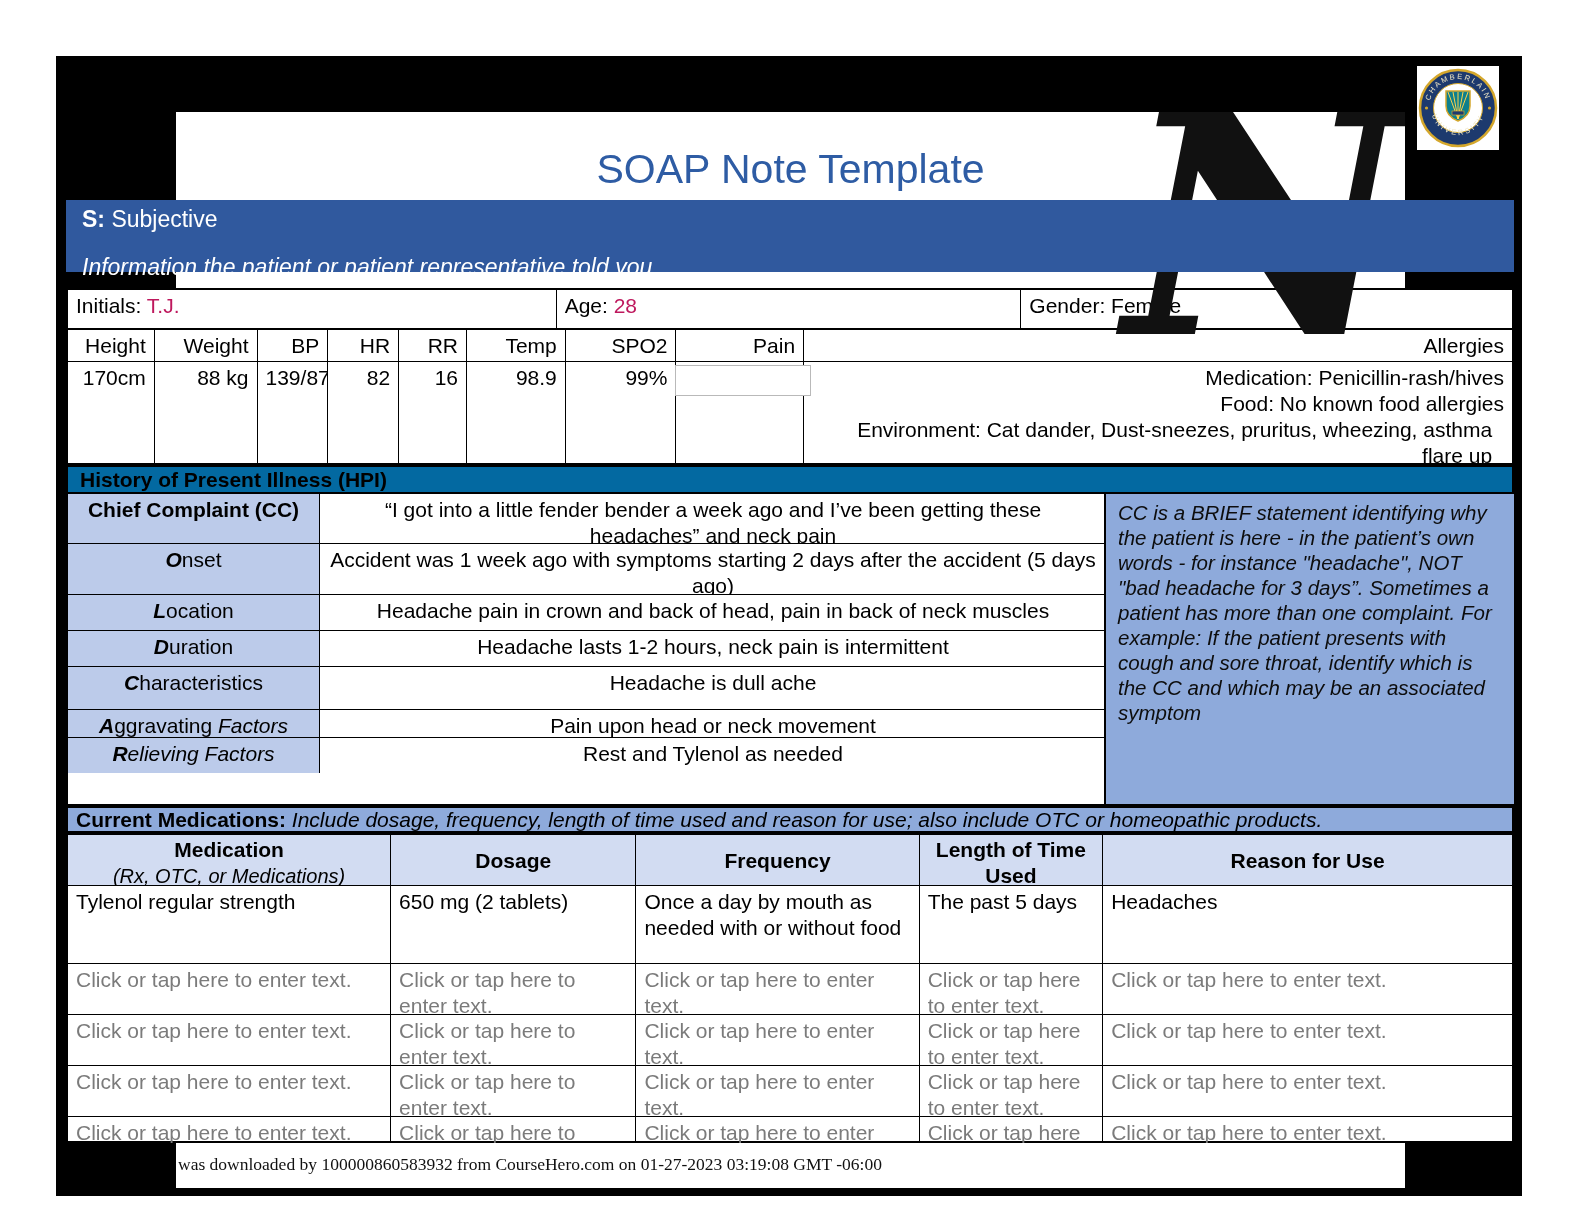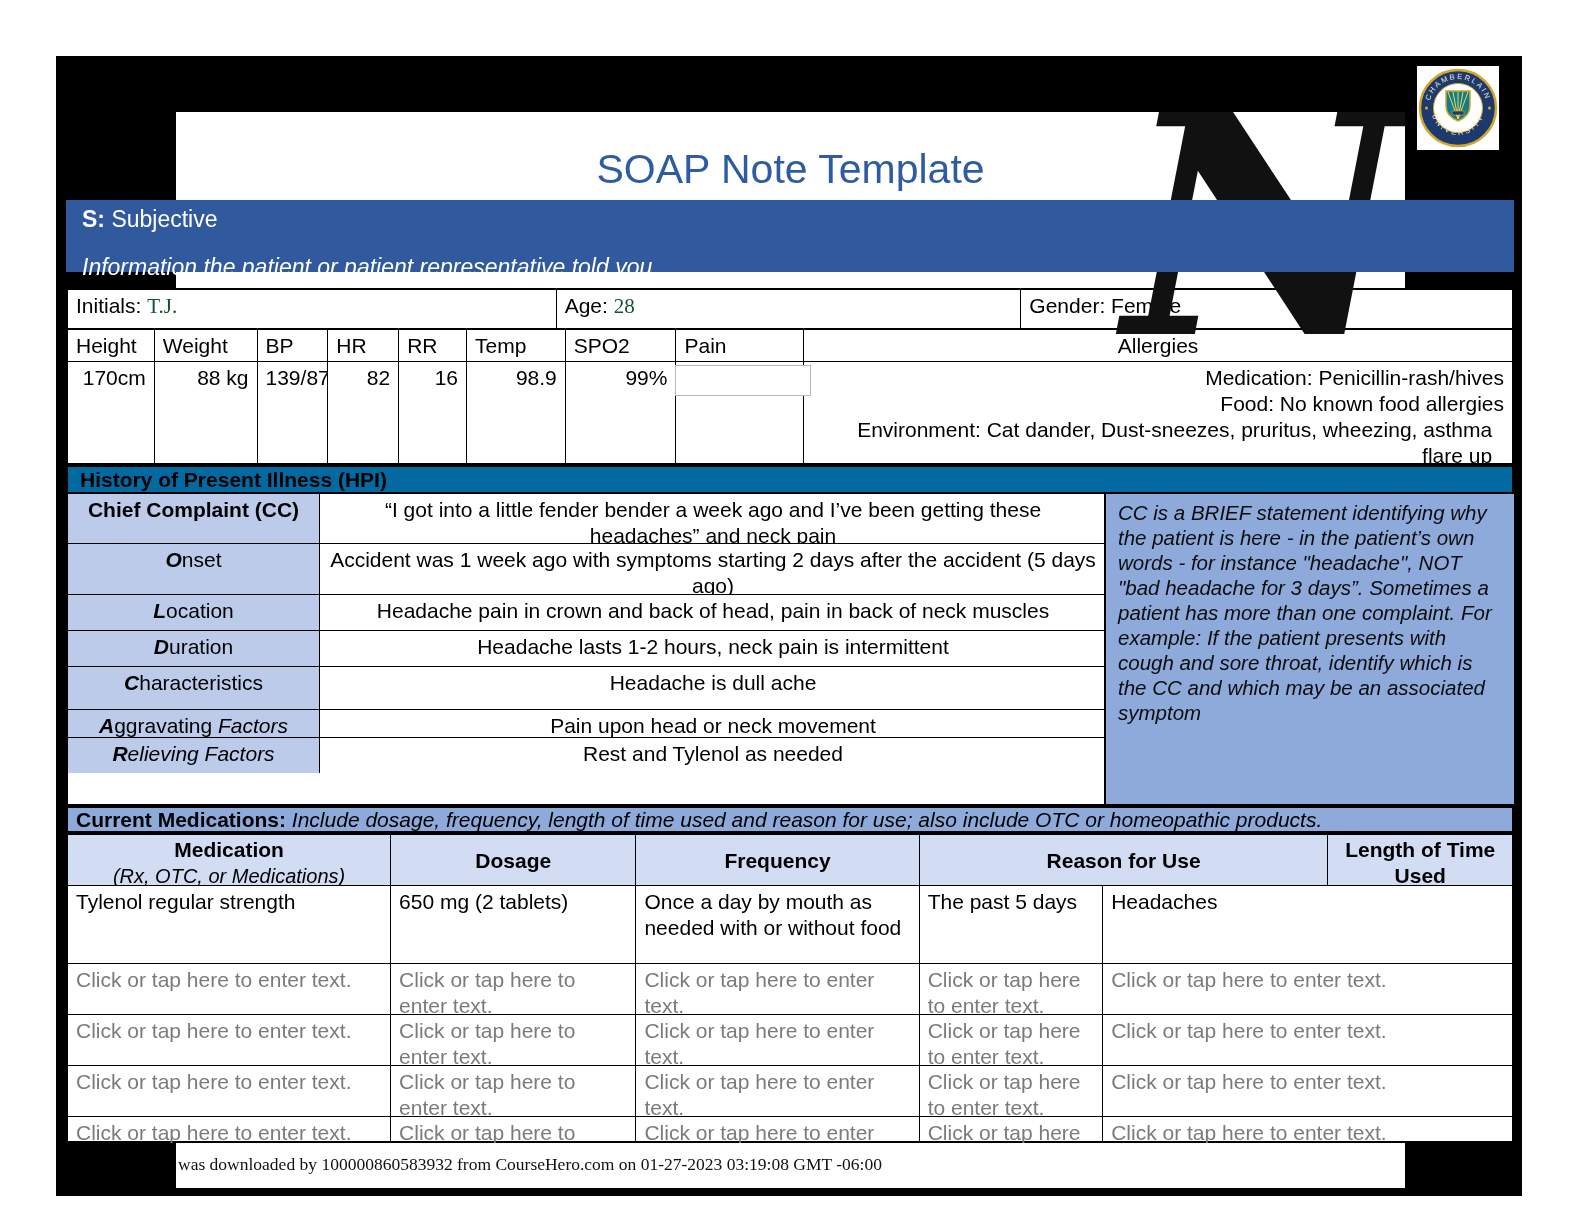--- a/index.html
+++ b/index.html
@@ -31,30 +31,30 @@
   .s-bar .line2 { font-size:23px; font-style:italic; margin-top:21px; }
 
   
   .tbl { position:absolute; background:#ffffff; border:2px solid #000; z-index:3; }
   .row { display:flex; }
   .cell { border-right:1.5px solid #000; border-bottom:1.5px solid #000; padding:3px 8px 0 8px;
           font-size:21px; line-height:26px; color:#000; overflow:hidden; }
   .cell:last-child { border-right:none; }
   .row:last-child > .cell { border-bottom:none; }
 
-  .red { color:#14532d;font-family:Liberation Serif, serif; }
+  .red { color:#be185d; }
   .hdr { font-weight:normal; }
 
   
   .demo { left:66px; top:288px; width:1448px; height:42px; }
   .demo .cell { border-bottom:none; }
 
   
   .vitals { left:66px; top:330px; width:1448px; height:135px; border-top:none; }
-  .vitals .hrow .cell { height:32px; }
+  .vitals .hrow .cell { height:32px;text-align:right; }
   .vitals .drow .cell { height:101px; border-bottom:none;text-align:right; }
   .al-center { text-align:center; }
 
   .pain-box { position:absolute; left:607px; top:35px; width:136px; height:31px; background:#ffffff;
               border:1px solid #b9b9b9; z-index:6; }
 
   
   .hpi-bar { position:absolute; left:66px; top:465px; width:1448px; height:27px; background:#0369a1;
              border:2px solid #000; border-bottom:none; z-index:3; font-size:21px; font-weight:bold;
              padding:0 0 0 12px; line-height:25px; color:#000; }
@@ -224,22 +224,22 @@
   </div>
 
   <div class="tbl med">
     <div class="row hrow">
       <div class="cell c1">
         <div>Medication</div>
         <div class="sub">(Rx, OTC, or Medications)</div>
       </div>
       <div class="cell c2" style="padding-top:13px">Dosage</div>
       <div class="cell c3" style="padding-top:13px">Frequency</div>
+      <div class="cell c4">Length of Time Used</div>
       <div class="cell c5" style="padding-top:13px">Reason for Use</div>
-      <div class="cell c4">Length of Time Used</div>
     </div>
     <div class="row r-data">
       <div class="cell c1">Tylenol regular strength</div>
       <div class="cell c2">650 mg (2 tablets)</div>
       <div class="cell c3">Once a day by mouth as needed with or without food</div>
       <div class="cell c4">The past 5 days</div>
       <div class="cell c5">Headaches</div>
     </div>
     <div class="row r-ph">
       <div class="cell c1 ph">Click or tap here to enter text.</div>

